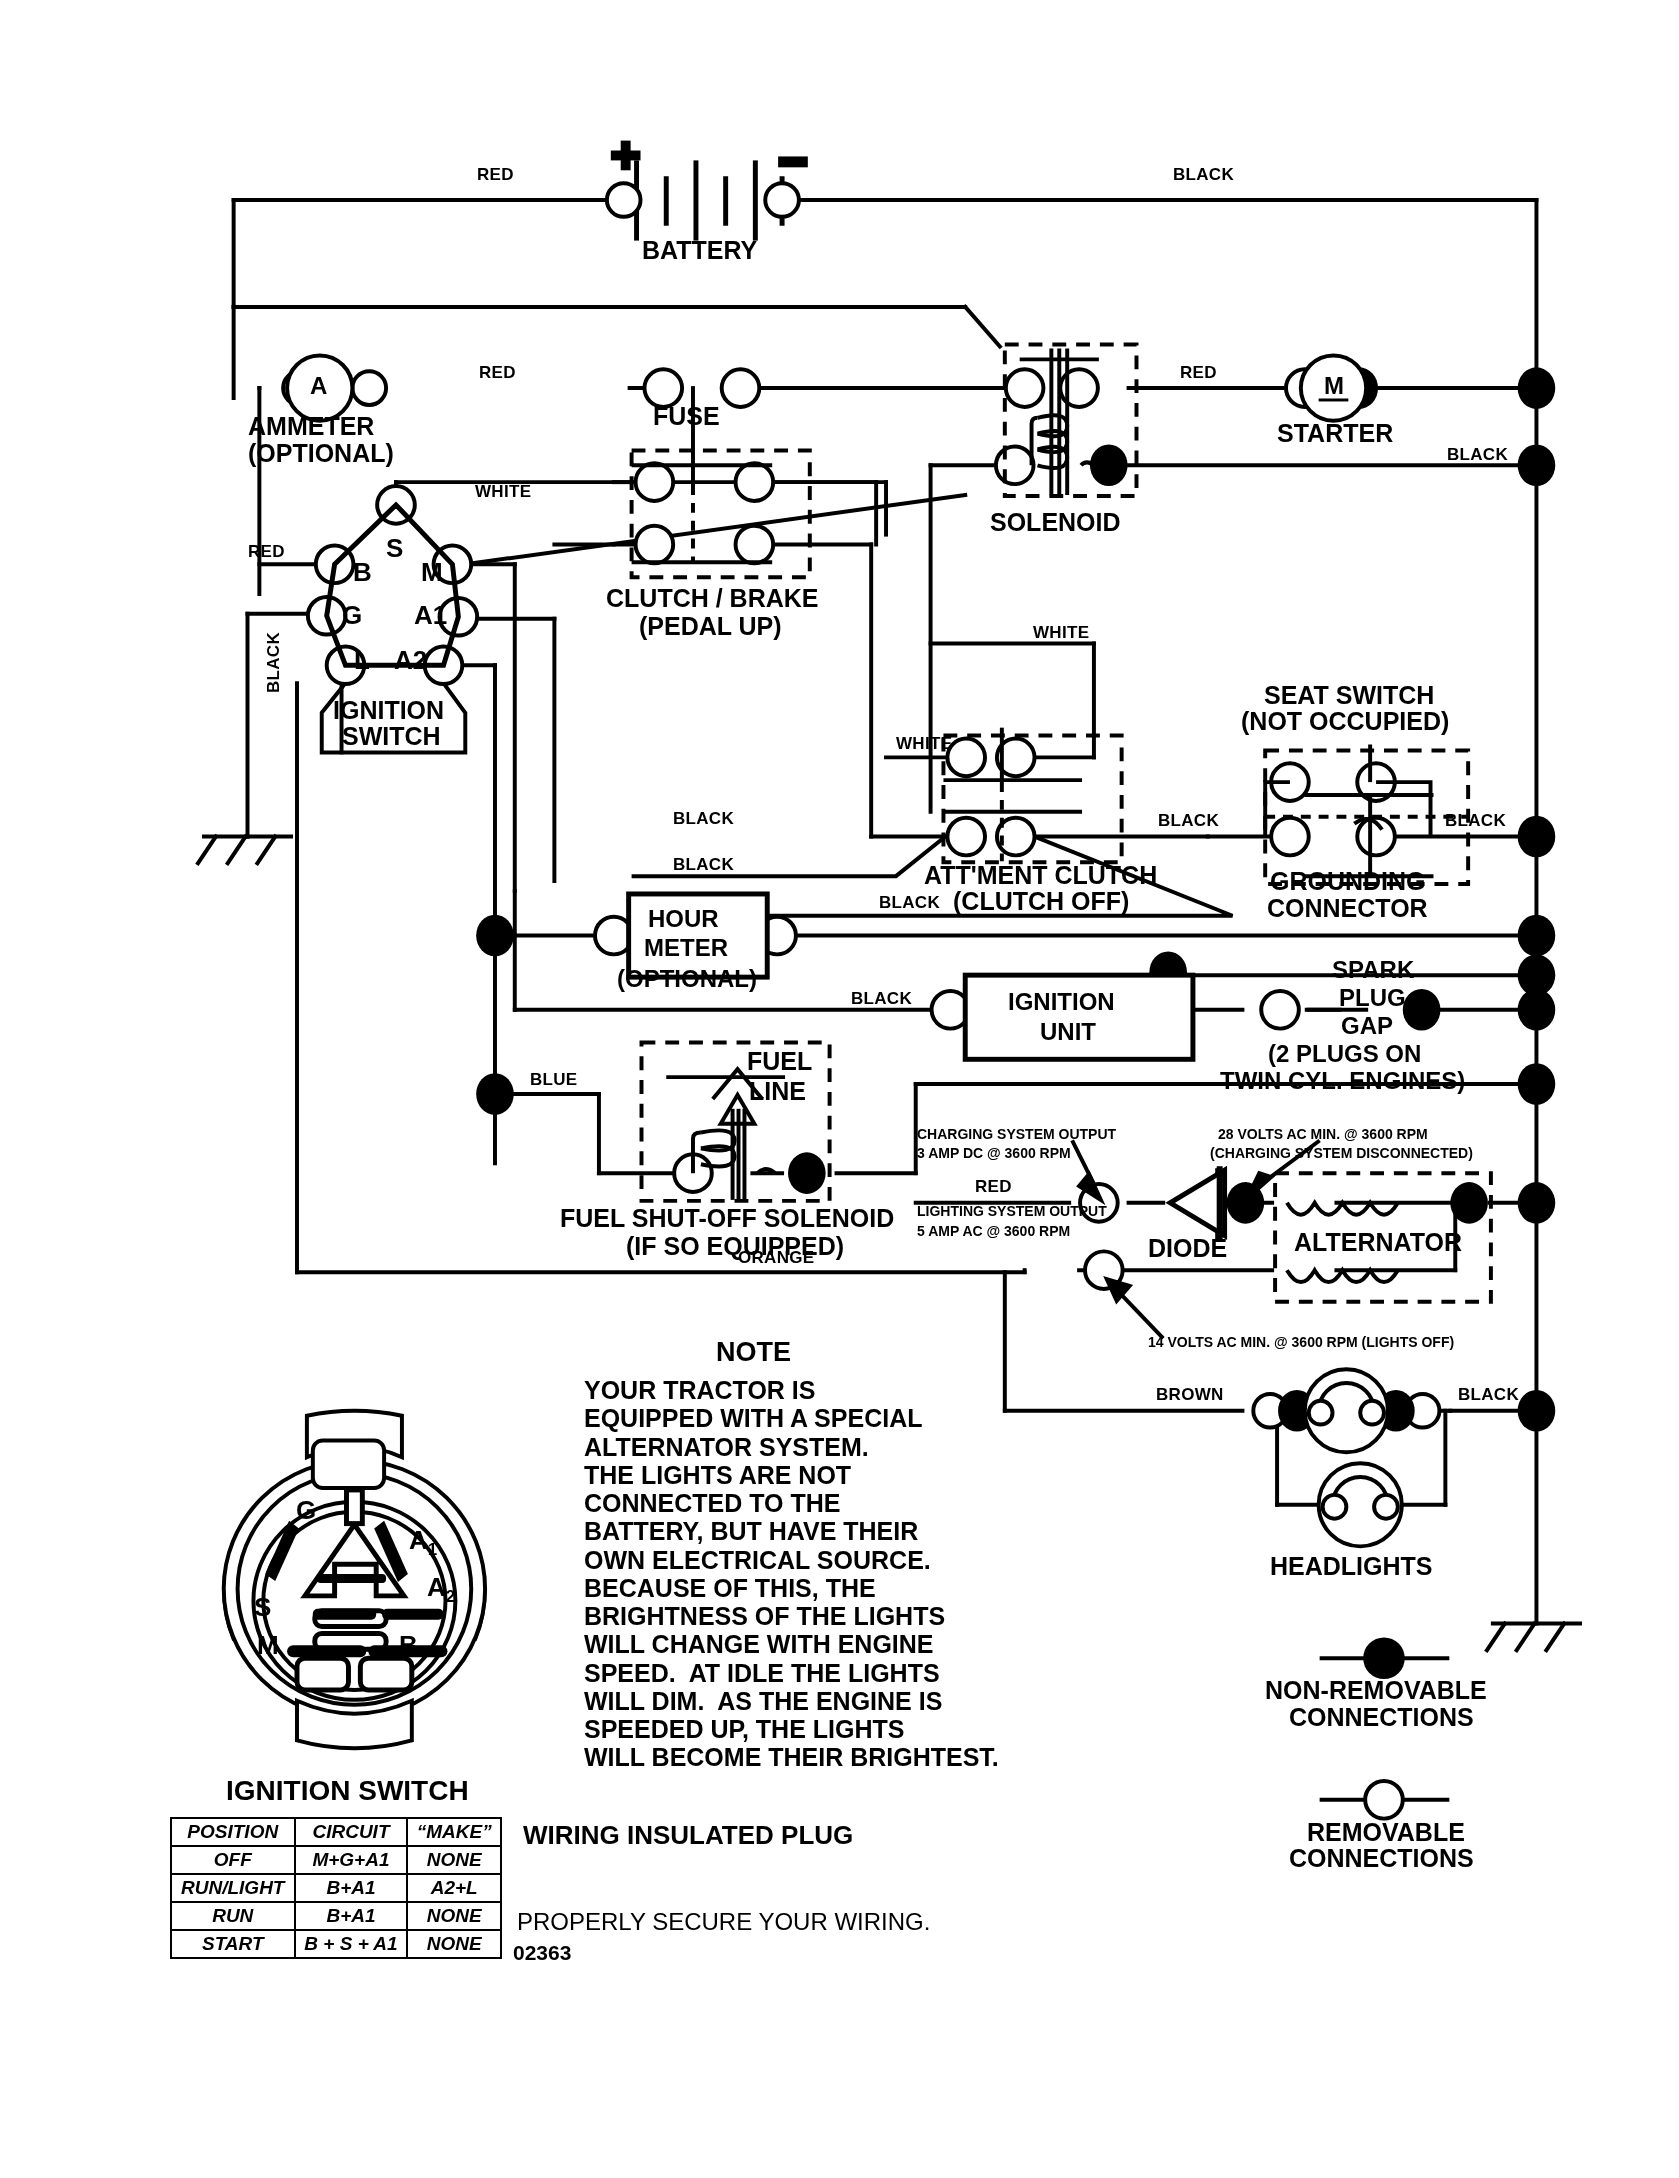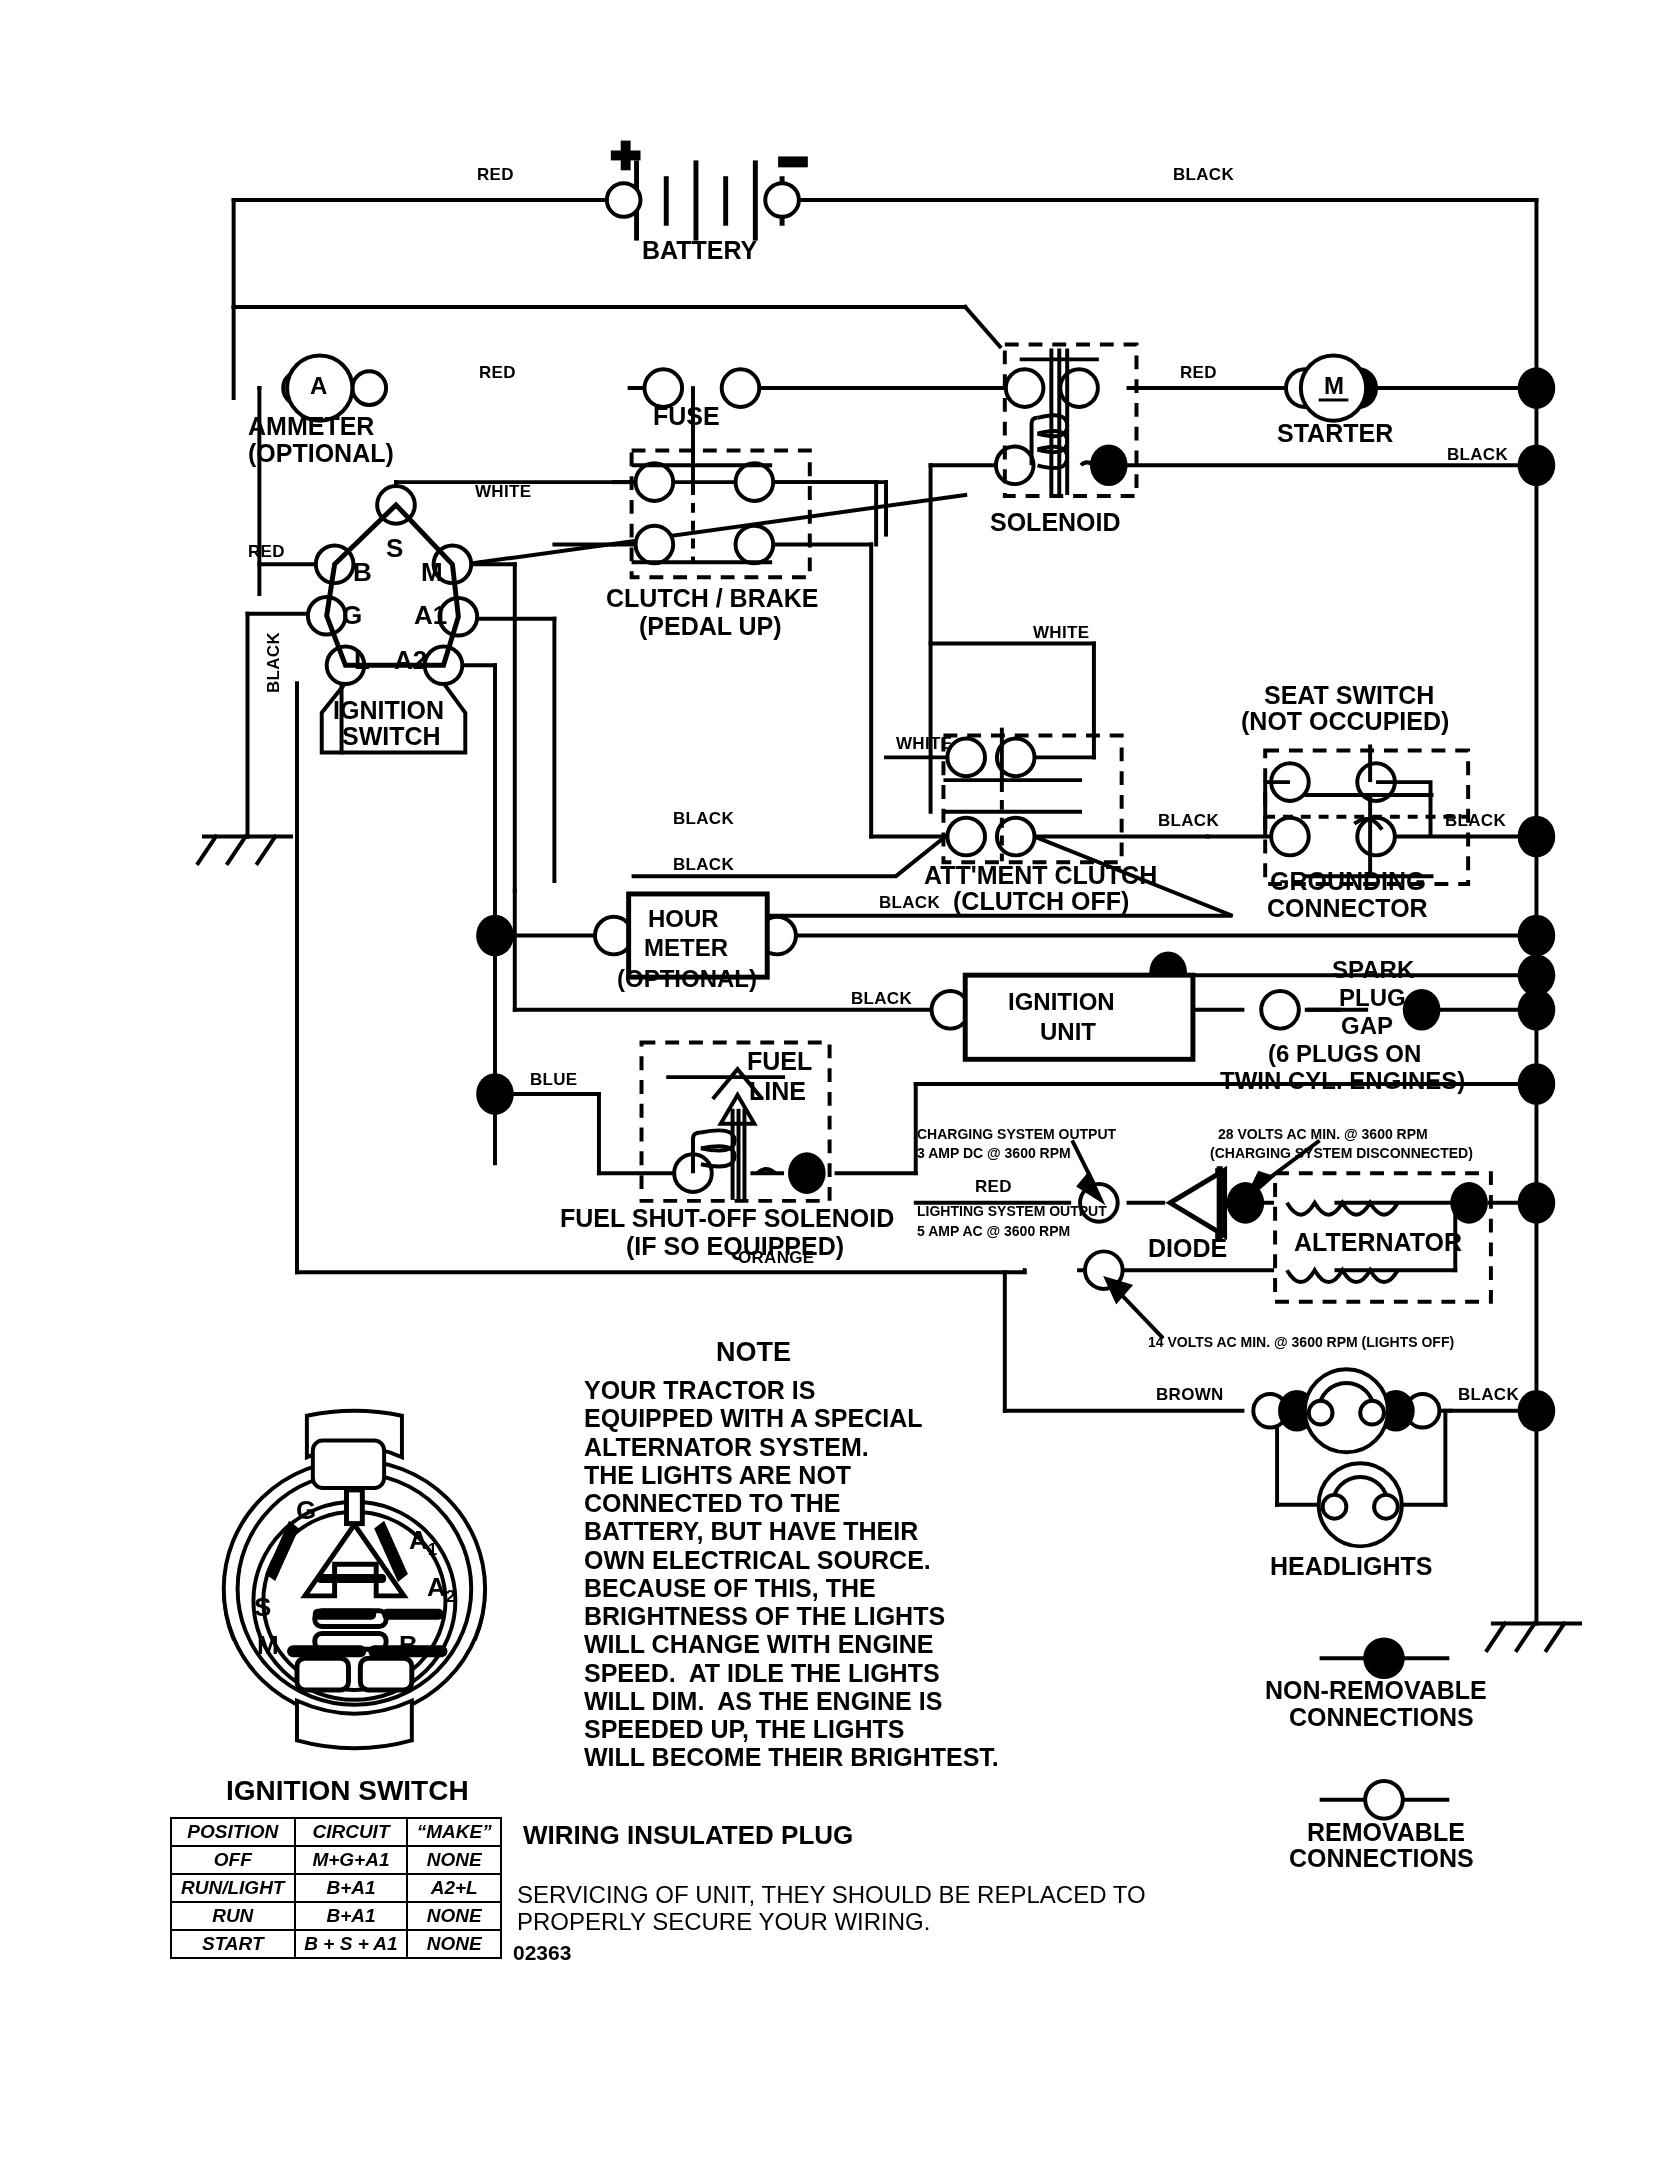--- a/index.html
+++ b/index.html
@@ -486,21 +486,21 @@
 <div class="lbl comp2" style="left:644px;top:936px;">METER</div>
 <div class="lbl comp2" style="left:617px;top:967px;">(OPTIONAL)</div>
 
 <div class="lbl comp2" style="left:1008px;top:990px;">IGNITION</div>
 <div class="lbl comp2" style="left:1040px;top:1020px;">UNIT</div>
 <div class="lbl wirelbl" style="left:851px;top:990px;">BLACK</div>
 
 <div class="lbl comp2" style="left:1332px;top:958px;">SPARK</div>
 <div class="lbl comp2" style="left:1339px;top:986px;">PLUG</div>
 <div class="lbl comp2" style="left:1341px;top:1014px;">GAP</div>
-<div class="lbl comp2" style="left:1268px;top:1042px;">(6 PLUGS ON</div>
+<div class="lbl comp2" style="left:1268px;top:1042px;">(2 PLUGS ON</div>
 <div class="lbl comp2" style="left:1220px;top:1069px;">TWIN CYL. ENGINES)</div>
 
 <div class="lbl comp" style="left:747px;top:1049px;">FUEL</div>
 <div class="lbl comp" style="left:749px;top:1079px;">LINE</div>
 <div class="lbl wirelbl" style="left:530px;top:1071px;">BLUE</div>
 <div class="lbl comp" style="left:560px;top:1206px;">FUEL SHUT-OFF SOLENOID</div>
 <div class="lbl comp" style="left:626px;top:1234px;">(IF SO EQUIPPED)</div>
 
 <div class="lbl wirelbl" style="left:975px;top:1178px;">RED</div>
 <div class="lbl comp" style="left:1148px;top:1236px;">DIODE</div>
@@ -557,21 +557,20 @@
         </tr>
         <tr>
           <td>START</td>
           <td>B + S + A1</td>
           <td>NONE</td>
         </tr>
       </tbody>
 </table>
 
 <div class="lbl" style="left:523px;top:1822px;font-size:26px;">WIRING INSULATED PLUG</div>
-<div class="lbl" style="left:517px;top:1883px;font-size:24px;font-weight:normal;">SERVICING OF UNIT, THEY SHOULD BE REPLACED TO</div>
 <div class="lbl" style="left:517px;top:1910px;font-size:24px;font-weight:normal;">PROPERLY SECURE YOUR WIRING.</div>
 <div class="lbl" style="left:513px;top:1942px;font-size:21px;">02363</div>
 
 <div class="lbl comp" style="left:1265px;top:1678px;">NON-REMOVABLE</div>
 <div class="lbl comp" style="left:1289px;top:1705px;">CONNECTIONS</div>
 <div class="lbl comp" style="left:1307px;top:1820px;">REMOVABLE</div>
 <div class="lbl comp" style="left:1289px;top:1846px;">CONNECTIONS</div>
 
 </div>
 

